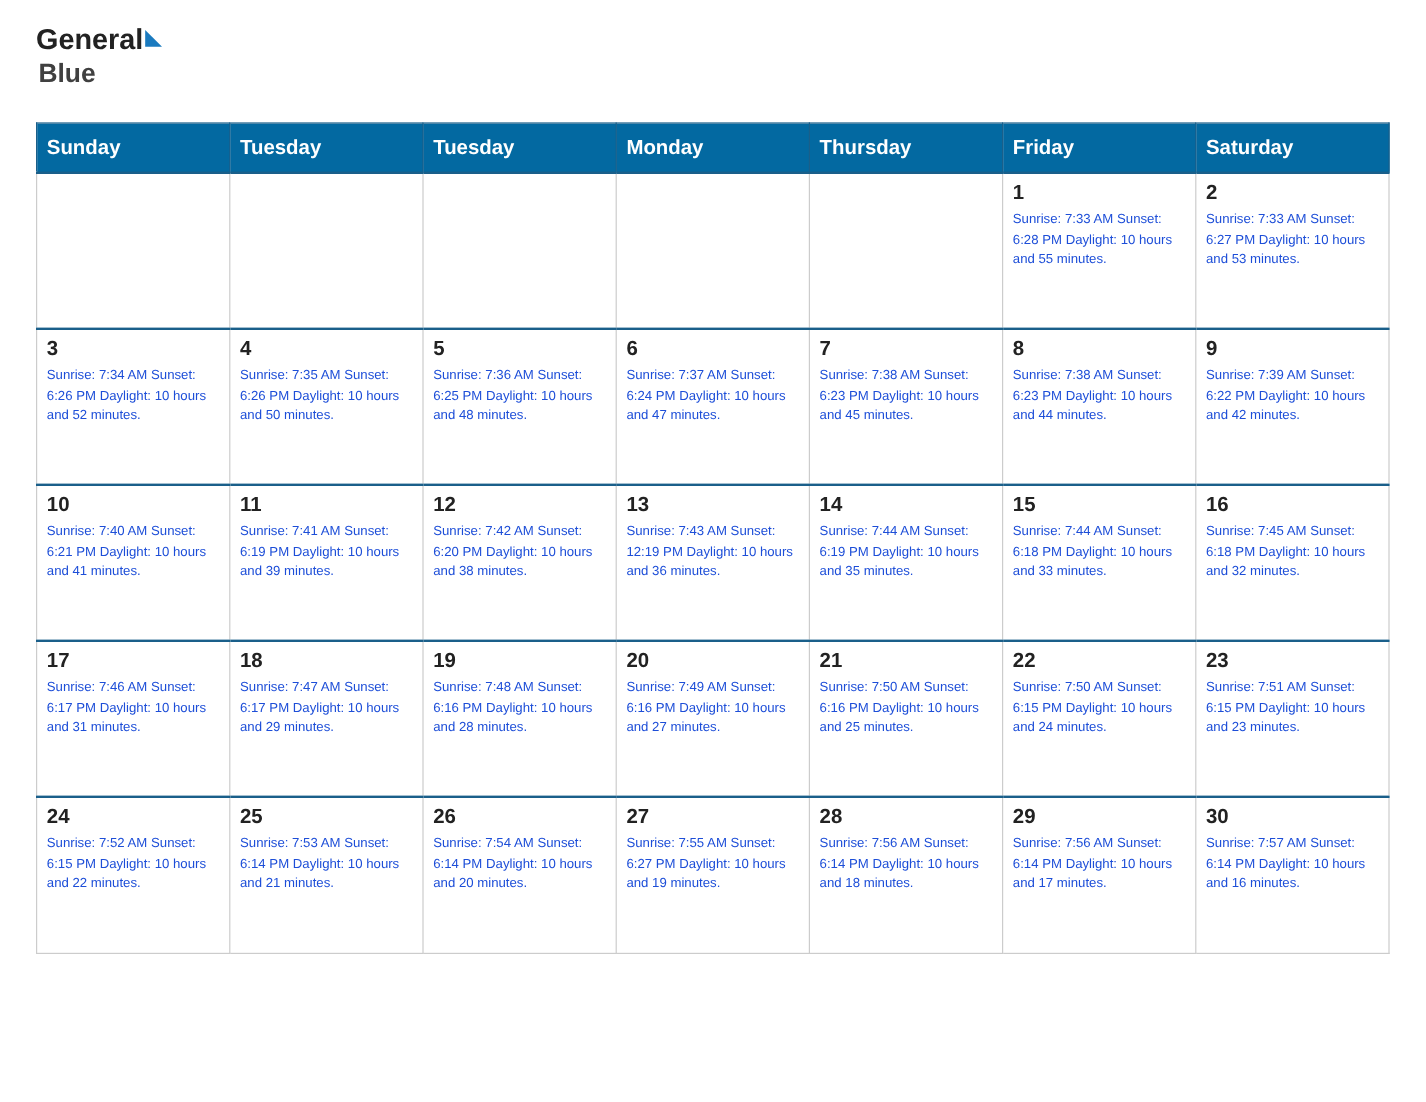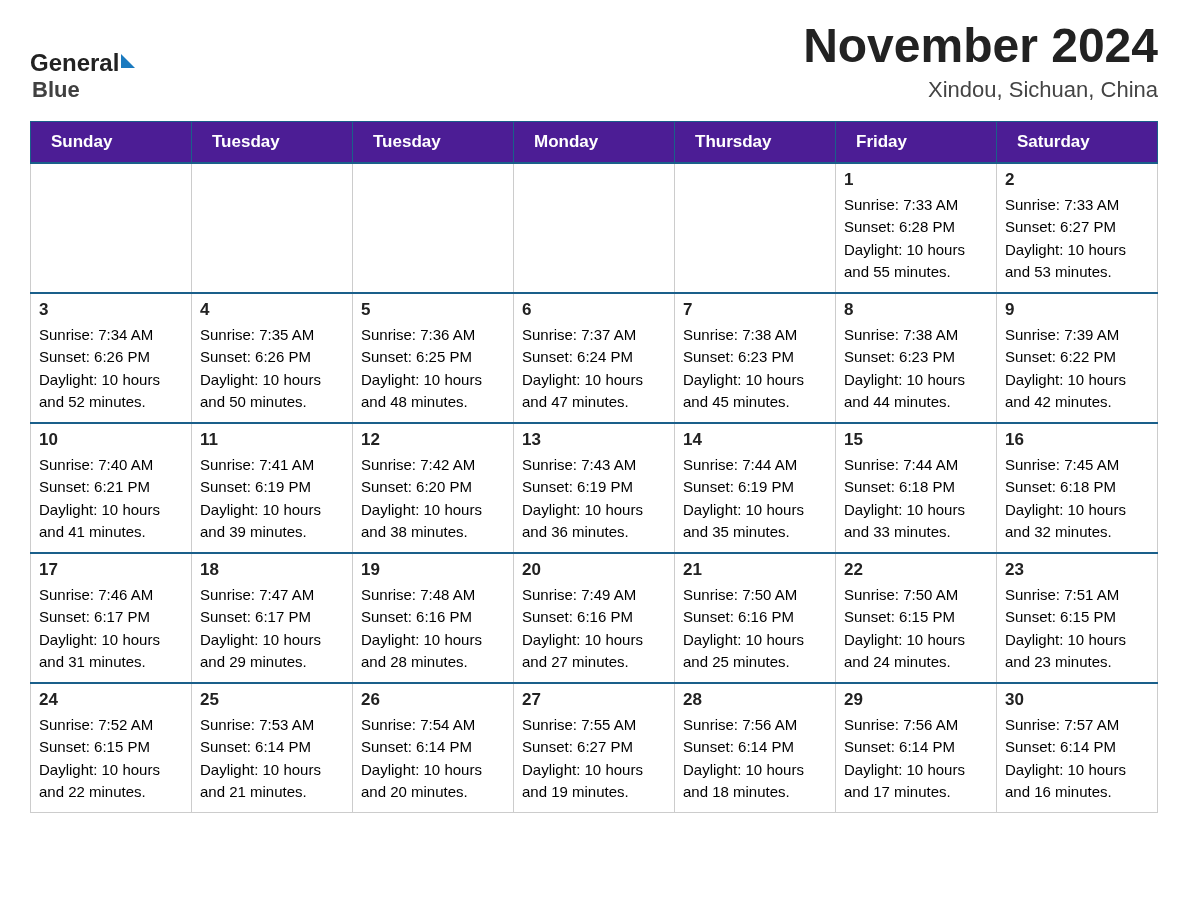--- a/index.html
+++ b/index.html
@@ -6,22 +6,22 @@
     body {
       font-family: Arial, sans-serif;
       background: #fff;
       width: 1188px;
       min-height: 918px;
       padding: 20px 30px;
     }
     .header {
       display: flex;
       justify-content: space-between;
-      align-items: flex-end;
-      margin-bottom: 18px;
+      align-items: flex-start;
+      margin-bottom: 28px;
     }
     .logo-triangle {
       width: 0;
       height: 0;
       border-left: 14px solid #1a7abf;
       border-top: 14px solid transparent;
       border-bottom: 0px solid transparent;
       margin-left: 2px;
       margin-top: -4px;
     }
@@ -52,67 +52,63 @@
       font-size: 22px;
       color: #444;
       margin-top: 4px;
     }
     .calendar {
       width: 100%;
       border-collapse: collapse;
       margin-top: 10px;
     }
     .calendar thead tr th {
-      background: #4c1d95;
+      background: #0369a1;
       color: #fff;
       font-size: 17px;
       font-weight: bold;
-      padding: 10px 20px;
+      padding: 10px 8px;
       text-align: left;
       border: 1px solid #1a5f8a;
     }
     .calendar tbody tr td {
       vertical-align: top;
       border: 1px solid #ccc;
       border-top: 2px solid #1a5f8a;
       padding: 6px 8px;
       width: 14.28%;
       min-height: 110px;
       height: 130px;
     }
     .day-number {
       font-size: 17px;
       font-weight: bold;
       color: #222;
       margin-bottom: 4px;
     }
     .day-info {
-      font-size: 15px;
-      color: #000000;
+      font-size: 11px;
+      color: #1d4ed8;
       line-height: 1.5;
     }
     .week-row td {
       border-top: 2px solid #1a5f8a;
     }
   </style>
 </head>
 <body>
 
 <div class="header">
   <div class="logo-wrapper">
     <div class="logo-line1">
       <span style="font-size:24px;font-weight:bold;color:#222;">General</span>
       <div class="logo-triangle"></div>
     </div>
     <div class="logo-line2">Blue</div>
   </div>
-  <div class="title-section">
-    <div class="calendar-title">November 2024</div>
-    <div class="calendar-subtitle">Xindou, Sichuan, China</div>
-  </div>
 </div>
 
 <table class="calendar">
   <thead>
     <tr>
 
     <th>Sunday</th>
         <th>Tuesday</th>
         <th>Tuesday</th>
         <th>Monday</th>
@@ -213,21 +209,21 @@
         <td>
           <div class="day-number">12</div>
           <div class="day-info">Sunrise: 7:42 AM
 Sunset: 6:20 PM
 Daylight: 10 hours
 and 38 minutes.</div>
         </td>
         <td>
           <div class="day-number">13</div>
           <div class="day-info">Sunrise: 7:43 AM
-Sunset: 6:19 PM
+Sunset: 12:19 PM
 Daylight: 10 hours
 and 36 minutes.</div>
         </td>
         <td>
           <div class="day-number">14</div>
           <div class="day-info">Sunrise: 7:44 AM
 Sunset: 6:19 PM
 Daylight: 10 hours
 and 35 minutes.</div>
         </td>

